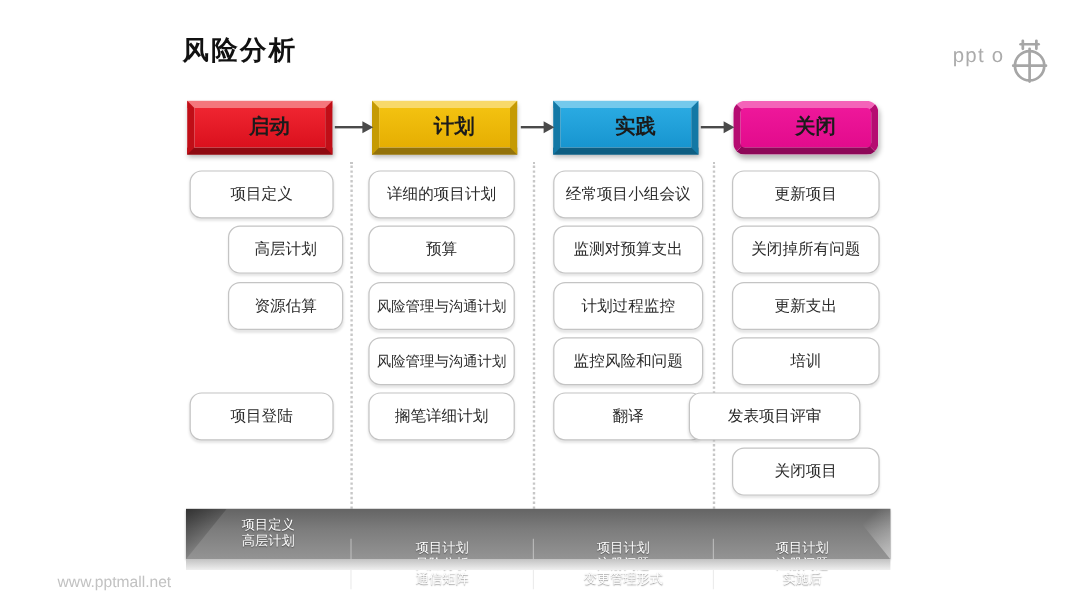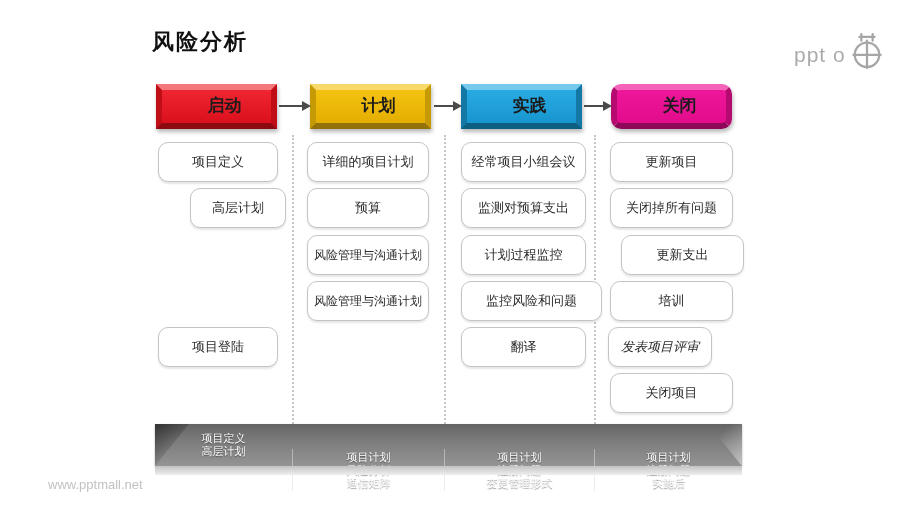--- a/index.html
+++ b/index.html
@@ -6,22 +6,22 @@
   .slide{
     position:relative;width:900px;height:506px;background:#ffffff;overflow:hidden;
     font-family:"Liberation Sans","DejaVu Sans",sans-serif;
   }
   
   .title{
     position:absolute;left:152px;top:27px;font-size:22px;font-weight:bold;
     color:#111;letter-spacing:2px;
   }
   .brand{
-    position:absolute;left:794px;top:32px;display:flex;align-items:flex-end;
-    color:#ababab;font-size:21px;letter-spacing:1px;
+    position:absolute;left:794px;top:32px;display:flex;align-items:flex-start;
+    color:#ababab;font-size:17px;letter-spacing:1px;
   }
   .brand .txt{line-height:30px;}
   .brand svg{margin-left:5px;}
   .brand svg line,.brand svg circle{stroke:#a6a6a6;stroke-width:2.4;fill:none;stroke-linecap:round;}
   
   .hdr{
     position:absolute;top:84px;width:121px;height:45px;box-sizing:border-box;
     border-style:solid;border-width:6px;text-align:center;
     font-size:17px;font-weight:bold;color:#1b1b1b;line-height:31px;
     box-shadow:1px 3px 4px rgba(0,0,0,0.28);
@@ -108,38 +108,40 @@
   <div class="arrow arrow1"></div>
   <div class="arrow arrow2"></div>
   <div class="arrow arrow3"></div>
 
   <div class="vdiv vdiv1"></div>
   <div class="vdiv vdiv2"></div>
   <div class="vdiv vdiv3"></div>
 
   <div class="item" style="left:158px;top:142px;width:120px;">项目定义</div>
   <div class="item" style="left:190px;top:188px;width:96px;">高层计划</div>
+  <div class="item" style="left:190px;top:235px;width:96px;">资源估算</div>
   <div class="item" style="left:158px;top:327px;width:120px;">项目登陆</div>
 
   <div class="item" style="left:307px;top:142px;width:122px;">详细的项目计划</div>
   <div class="item" style="left:307px;top:188px;width:122px;">预算</div>
   <div class="item" style="left:307px;top:235px;width:122px;font-size:12px;">风险管理与沟通计划</div>
   <div class="item" style="left:307px;top:281px;width:122px;font-size:12px;">风险管理与沟通计划</div>
+  <div class="item" style="left:307px;top:327px;width:122px;">搁笔详细计划</div>
 
   <div class="item" style="left:461px;top:142px;width:125px;">经常项目小组会议</div>
   <div class="item" style="left:461px;top:188px;width:125px;">监测对预算支出</div>
   <div class="item" style="left:461px;top:235px;width:125px;">计划过程监控</div>
-  <div class="item" style="left:461px;top:281px;width:141px;">监控风险和问题</div>
+  <div class="item" style="left:461px;top:281px;width:125px;">监控风险和问题</div>
   <div class="item" style="left:461px;top:327px;width:125px;">翻译</div>
 
   <div class="item" style="left:610px;top:142px;width:123px;">更新项目</div>
   <div class="item" style="left:610px;top:188px;width:123px;">关闭掉所有问题</div>
-  <div class="item" style="left:610px;top:235px;width:123px;margin-left:11px;">更新支出</div>
+  <div class="item" style="left:610px;top:235px;width:123px;">更新支出</div>
   <div class="item" style="left:610px;top:281px;width:123px;">培训</div>
-  <div class="item" style="left:608px;top:327px;width:104px;font-style:italic;">发表项目评审</div>
+  <div class="item" style="left:574px;top:327px;width:143px;">发表项目评审</div>
   <div class="item" style="left:610px;top:373px;width:123px;text-align:center;">关闭项目</div>
 
   <div class="bar">
     <div class="bar-seg seg1">项目定义
 高层计划</div>
     <div class="bar-seg seg2">项目计划
 风险分析
 通信矩阵</div>
     <div class="bar-seg seg3">项目计划
 注册问题

